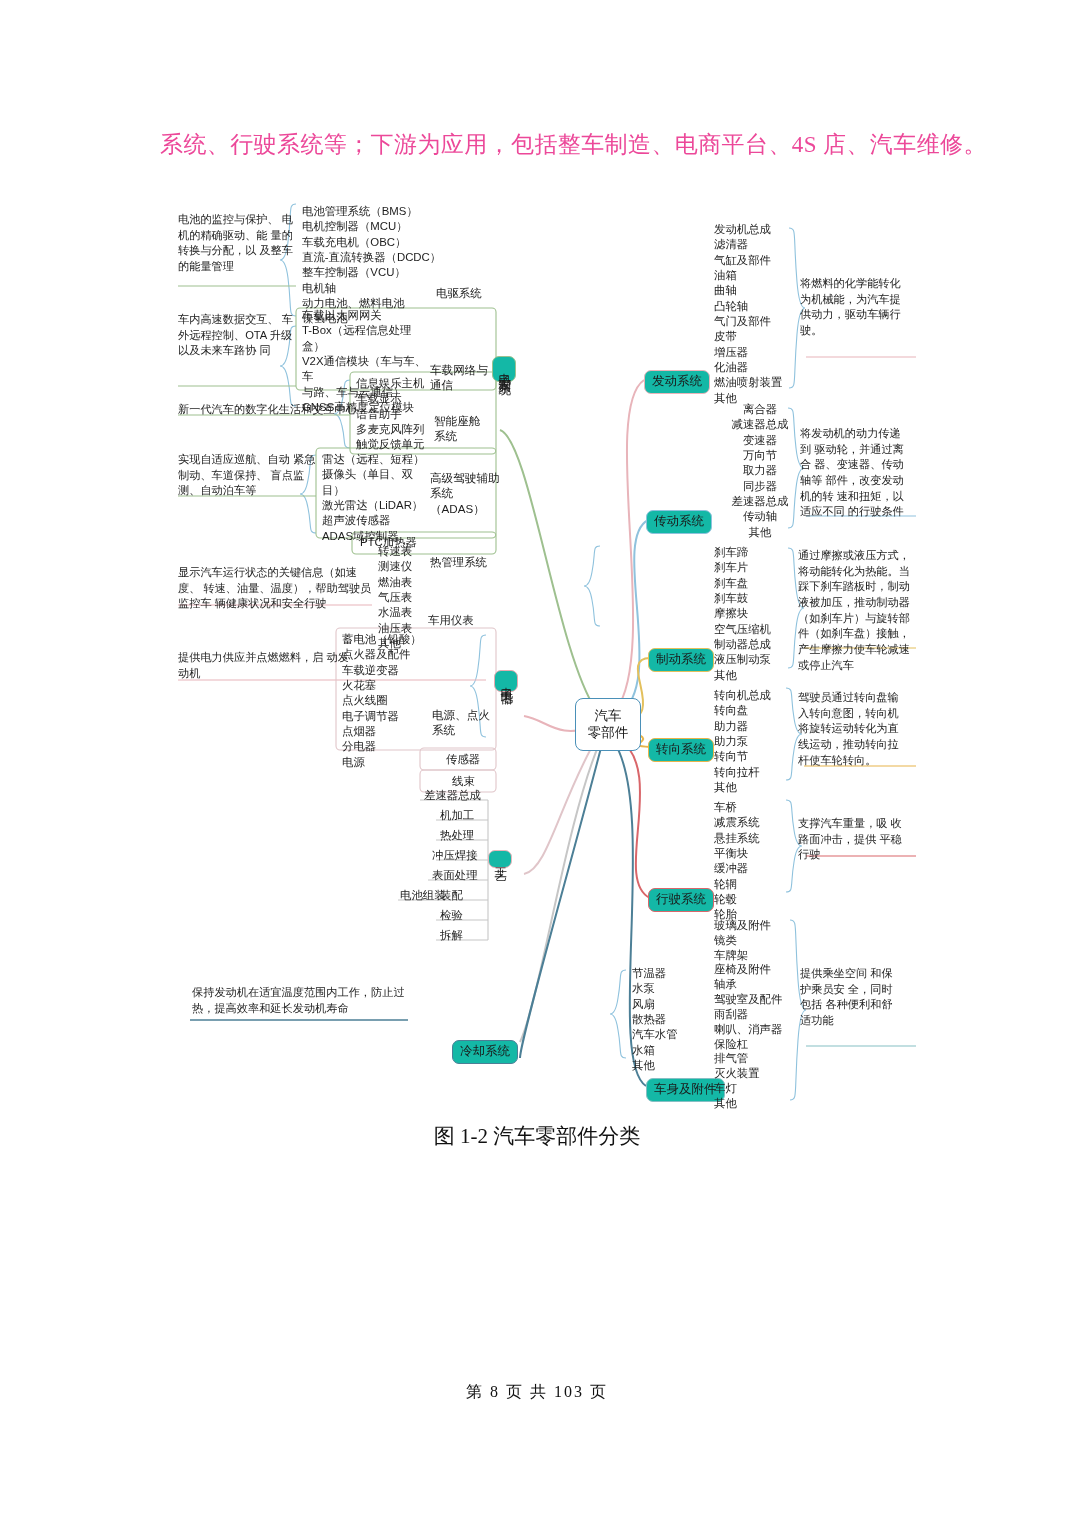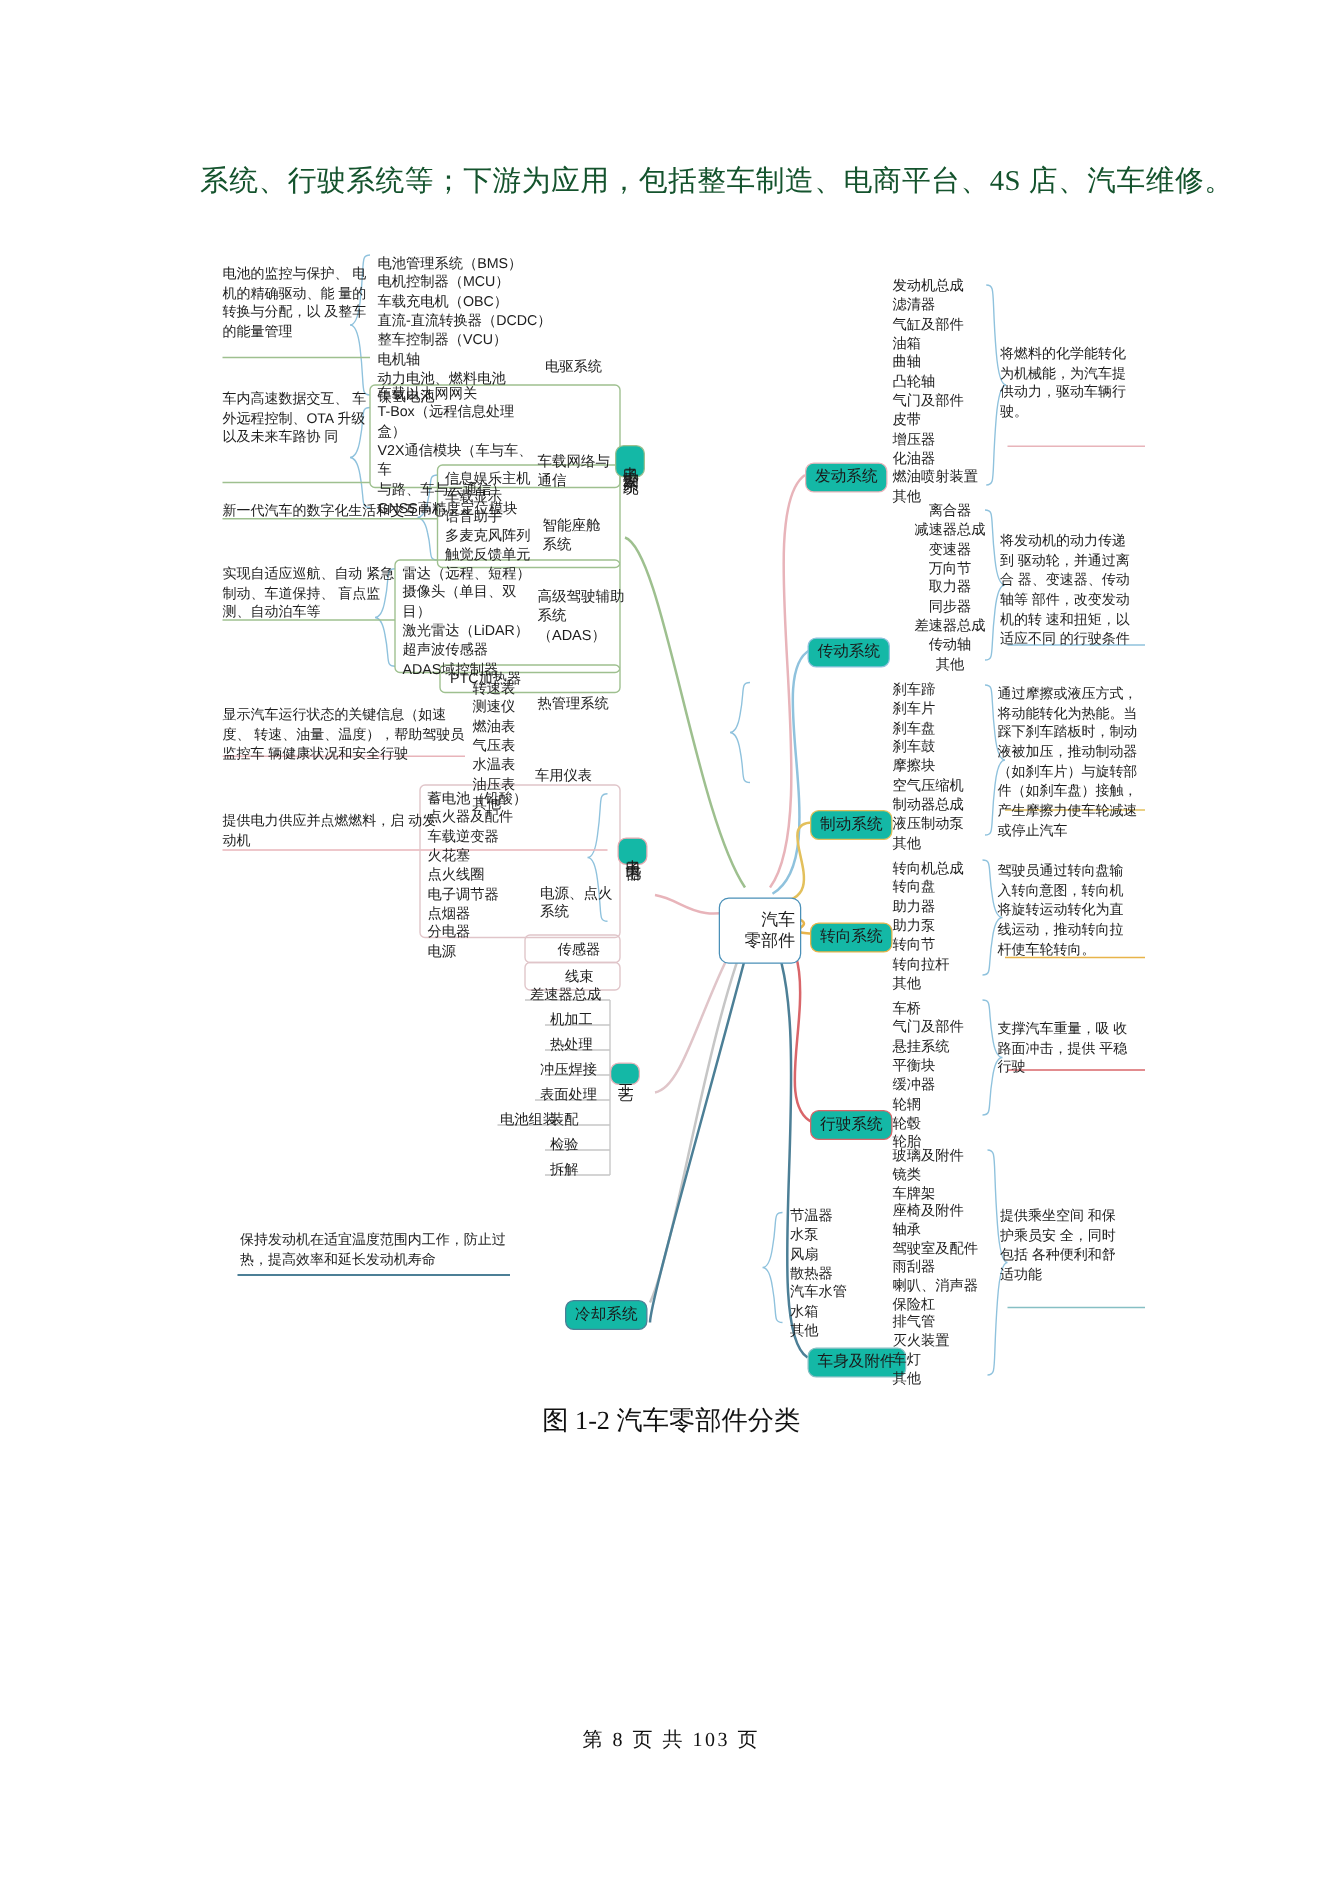--- a/index.html
+++ b/index.html
@@ -19,21 +19,21 @@
 
   
   #intro-line {
     position: absolute;
     left: 160px; top: 128px;
     width: 790px;
     font-family: "Liberation Serif", "DejaVu Serif", serif;
     font-size: 23px;
     letter-spacing: 0.4px;
     line-height: 1.5;
-    color: #14532d;
+    color: #ec4899;
     white-space: nowrap;
   }
   #figure-caption {
     position: absolute;
     left: 0; top: 1122px;
     width: 1074px;
     text-align: center;
     font-family: "Liberation Serif", "DejaVu Serif", serif;
     font-size: 21px;
     color: #111;
@@ -68,25 +68,24 @@
     box-sizing: border-box;
   }
 
   
   .root-node {
     width: 66px;
     padding: 8px 4px;
     border: 1.6px solid #4a90b8;
     border-radius: 8px;
     background: #ffffff;
-    text-align: right;
+    text-align: center;
     font-size: 13.5px;
     line-height: 1.28;
     color: #1a1a1a;
-    margin-top: 20px;
   }
 
   
   .branch-label {
     border: 1.2px solid #9ab8a0;
     border-radius: 7px;
     background: #14b8a6;
     padding: 3px 7px;
     font-size: 12.5px;
     line-height: 1.25;
@@ -418,21 +417,21 @@
   <div class="desc-text" style="left:798px; top:510px; width:112px;">驾驶员通过转向盘输
 入转向意图，转向机
 将旋转运动转化为直
 线运动，推动转向拉
 杆使车轮转向。</div>
 
   <div class="node branch-label bl-red" style="left:648px; top:708px;">
     <span>行驶系统</span>
   </div>
   <div class="leaf-list" style="left:714px; top:620px; width:92px;">车桥
-气门及部件
+减震系统
 悬挂系统
 平衡块
 缓冲器
 轮辋
 轮毂
 轮胎</div>
   <div class="desc-text" style="left:798px; top:636px; width:108px;">支撑汽车重量，吸
 收路面冲击，提供
 平稳行驶</div>
 

